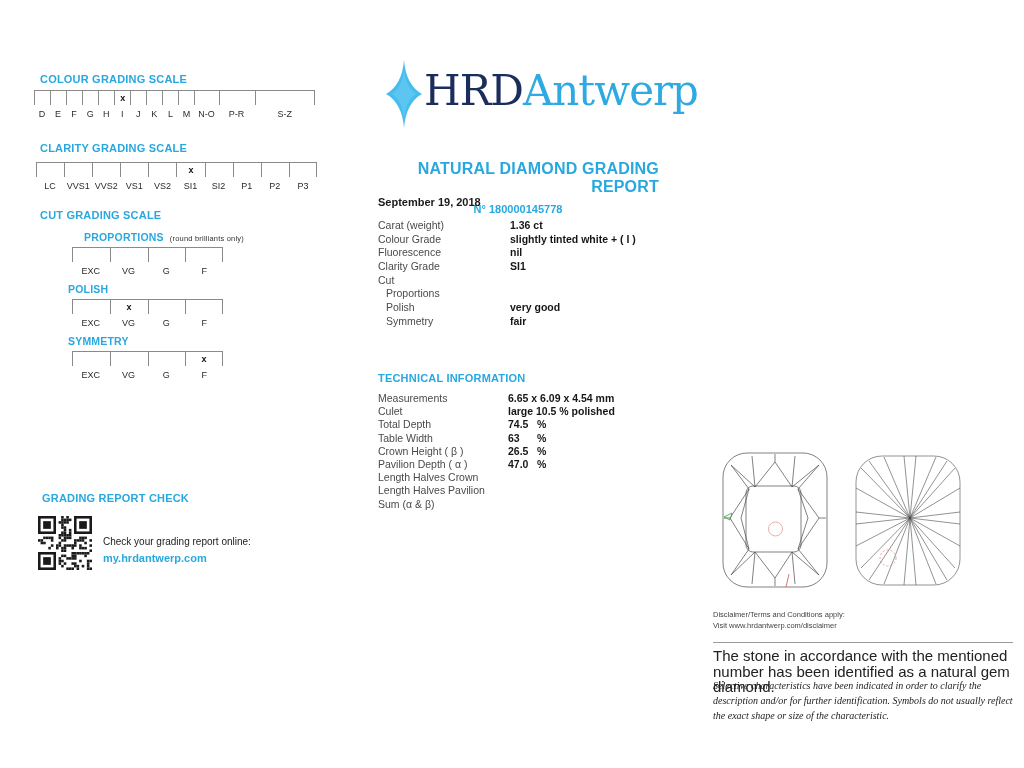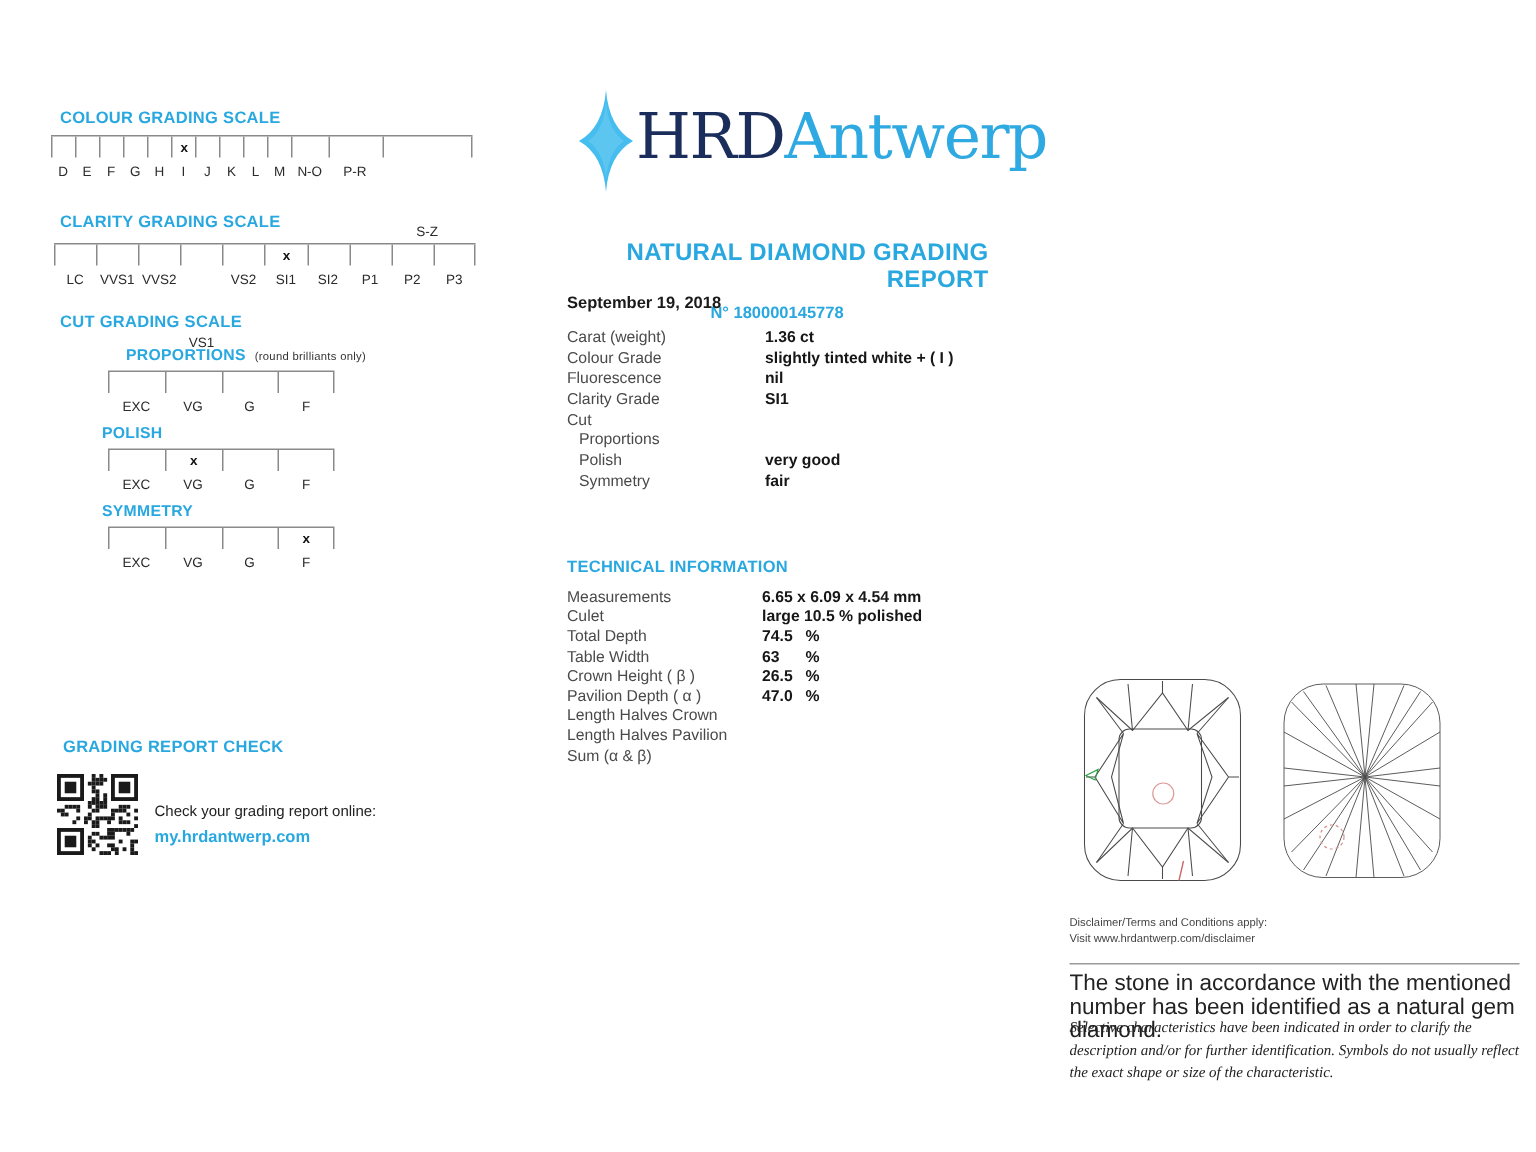--- a/index.html
+++ b/index.html
@@ -70,21 +70,21 @@
       <div class="scale-label" style="width: 5.71429%;">F</div>
       <div class="scale-label" style="width: 5.71429%;">G</div>
       <div class="scale-label" style="width: 5.71429%;">H</div>
       <div class="scale-label" style="width: 5.71429%;">I</div>
       <div class="scale-label" style="width: 5.71429%;">J</div>
       <div class="scale-label" style="width: 5.71429%;">K</div>
       <div class="scale-label" style="width: 5.71429%;">L</div>
       <div class="scale-label" style="width: 5.71429%;">M</div>
       <div class="scale-label" style="width: 8.57143%;">N-O</div>
       <div class="scale-label" style="width: 12.8571%;">P-R</div>
-      <div class="scale-label" style="width: 21.4286%; margin-top: 40px;">S-Z</div>
+      <div class="scale-label" style="width: 21.4286%;">S-Z</div>
     </div>
   </div>
 
 <div class="abs sec-title" style="left:40px;top:142px;">CLARITY GRADING SCALE</div>
 <div class="abs" style="left:36px;top:162px;width:281px;">
     <div class="scale-bar">
       <div class="scale-cell" style="width: 10%;"></div>
       <div class="scale-cell" style="width: 10%;"></div>
       <div class="scale-cell" style="width: 10%;"></div>
       <div class="scale-cell" style="width: 10%;"></div>
@@ -94,21 +94,21 @@
       </div>
       <div class="scale-cell" style="width: 10%;"></div>
       <div class="scale-cell" style="width: 10%;"></div>
       <div class="scale-cell" style="width: 10%;"></div>
       <div class="scale-cell" style="width: 10%;"></div>
     </div>
     <div class="scale-labels">
       <div class="scale-label" style="width: 10%;">LC</div>
       <div class="scale-label" style="width: 10%;">VVS1</div>
       <div class="scale-label" style="width: 10%;">VVS2</div>
-      <div class="scale-label" style="width: 10%; margin-top: 42px;">VS1</div>
+      <div class="scale-label" style="width: 10%;">VS1</div>
       <div class="scale-label" style="width: 10%;">VS2</div>
       <div class="scale-label" style="width: 10%;">SI1</div>
       <div class="scale-label" style="width: 10%;">SI2</div>
       <div class="scale-label" style="width: 10%;">P1</div>
       <div class="scale-label" style="width: 10%;">P2</div>
       <div class="scale-label" style="width: 10%;">P3</div>
     </div>
   </div>
 
 <div class="abs sec-title" style="left:40px;top:209px;">CUT GRADING SCALE</div>

